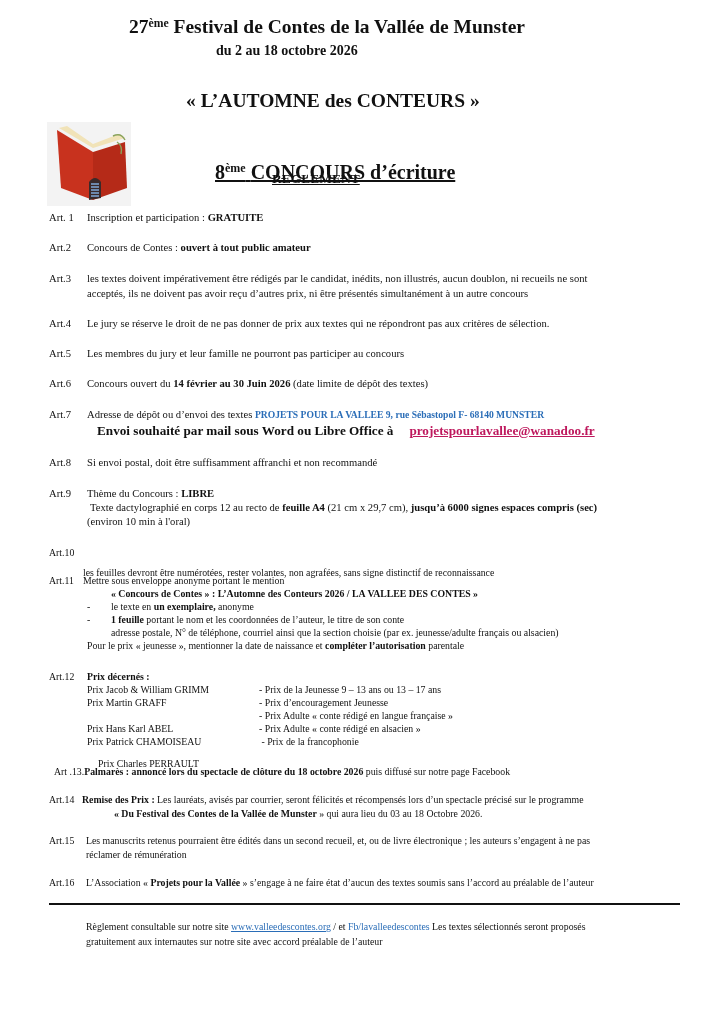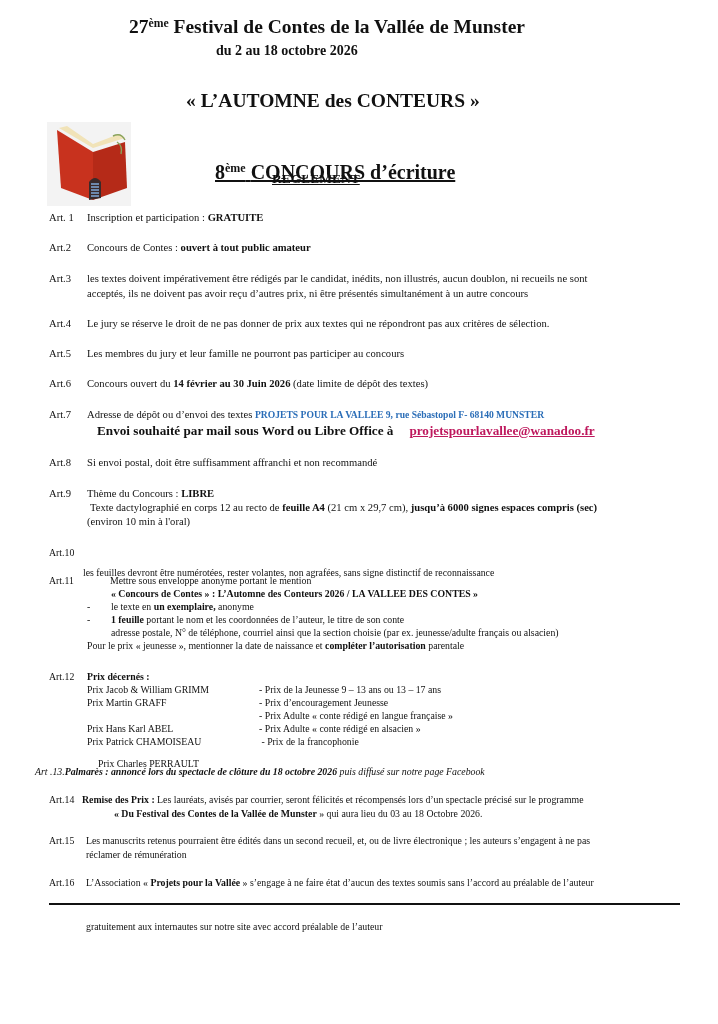--- a/index.html
+++ b/index.html
@@ -115,21 +115,21 @@
   <span class="art-body" style="top:28px;">(environ 10 min à l'oral)</span>
 </div>
 
 <div class="abs art small" style="left:49px; top:546px; width:650px;">
   <span class="art-num">Art.10</span>
   <span class="art-body" style="left:34px;margin-top:20px;">les feuilles devront être numérotées, rester volantes, non agrafées, sans signe distinctif de reconnaissance</span>
 </div>
 
 <div class="abs art small" style="left:49px; top:574px; width:660px; line-height:13.2px;">
   <span class="art-num">Art.11</span>
-  <span class="art-body" style="left:34px;margin-left:27px;">Mettre sous enveloppe anonyme portant le mention</span>
+  <span class="art-body" style="left:34px;">Mettre sous enveloppe anonyme portant le mention</span>
   <span class="art-body" style="left:62px; top:13px;"><b>« Concours de Contes » :</b><b> L’Automne des Conteurs 2026 / LA VALLEE DES CONTES »</b></span>
   <span class="art-body" style="left:38px; top:26px;">-</span>
   <span class="art-body" style="left:62px; top:26px;"><span>le texte en </span><b>un exemplaire,</b><span> anonyme</span></span>
   <span class="art-body" style="left:38px; top:39px;">-</span>
   <span class="art-body" style="left:62px; top:39px;"><b>1 feuille</b><span> portant le nom et les coordonnées de l’auteur, le titre de son conte</span></span>
   <span class="art-body" style="left:62px; top:52px;">adresse postale, N° de téléphone, courriel ainsi que la section choisie (par ex. jeunesse/adulte français ou alsacien)</span>
   <span class="art-body" style="left:38px; top:65px;"><span>Pour le prix « jeunesse », mentionner la date de naissance et </span><b>compléter l’autorisation</b><span> parentale</span></span>
 </div>
 
 <div class="abs art small" style="left:49px; top:670px; width:600px; line-height:13.2px;">
@@ -142,21 +142,21 @@
     <span class="art-body" style="left:210px; top:26px;">- Prix d’encouragement Jeunesse</span>
     <span class="art-body" style="left:49px; top:39px;margin-top:48px;">Prix Charles PERRAULT</span>
     <span class="art-body" style="left:210px; top:39px;">- Prix Adulte « conte rédigé en langue française »</span>
     <span class="art-body" style="left:38px; top:52px;">Prix Hans Karl ABEL</span>
     <span class="art-body" style="left:210px; top:52px;">- Prix Adulte « conte rédigé en alsacien »</span>
     <span class="art-body" style="left:38px; top:65px;">Prix Patrick CHAMOISEAU</span>
     <span class="art-body" style="left:210px; top:65px; white-space:pre;"> - Prix de la francophonie</span>
   </div>
 </div>
 
-<div class="abs art small" style="left:35px; top:765px; width:660px;font-style:italic;">
+<div class="abs art small" style="left:54px; top:765px; width:660px;">
   <span>Art .13.</span><b>Palmarès : annoncé lors du spectacle de clôture du 18 octobre 2026</b><span> puis diffusé sur notre page Facebook</span>
 </div>
 
 <div class="abs art small" style="left:49px; top:793px; width:660px; line-height:14px;">
   <span class="art-num">Art.14</span>
   <span class="art-body" style="left:33px;"><b>Remise des Prix :</b><span> Les lauréats, avisés par courrier, seront félicités et récompensés lors d’un spectacle précisé sur le programme</span></span>
   <span class="art-body" style="left:45px; top:14px;margin-left:20px;"><b>« Du Festival des Contes de la Vallée de Munster</b><span> » qui aura lieu du 03 au 18 Octobre 2026.</span></span>
 </div>
 
 <div class="abs art small" style="left:49px; top:834px; width:660px; line-height:14.5px;">
@@ -166,14 +166,15 @@
 </div>
 
 <div class="abs art small" style="left:49px; top:876px; width:660px;">
   <span class="art-num">Art.16</span>
   <span class="art-body" style="left:37px;"><span>L’Association « </span><b>Projets pour la Vallée</b><span> » s’engage à ne faire état d’aucun des textes soumis sans l’accord au préalable de l’auteur</span></span>
 </div>
 
 <div class="rule"></div>
 
 <div class="abs art small" style="left:86px; top:920px; width:600px; line-height:14.5px;">
+  <div><span>Règlement consultable sur notre site </span><a class="link">www.valleedescontes.org</a><span> / et </span><a class="link-plain">Fb/lavalleedescontes</a><span> Les textes sélectionnés seront proposés</span></div>
   <div>gratuitement aux internautes sur notre site avec accord préalable de l’auteur</div>
 </div>
 
 </body></html>

